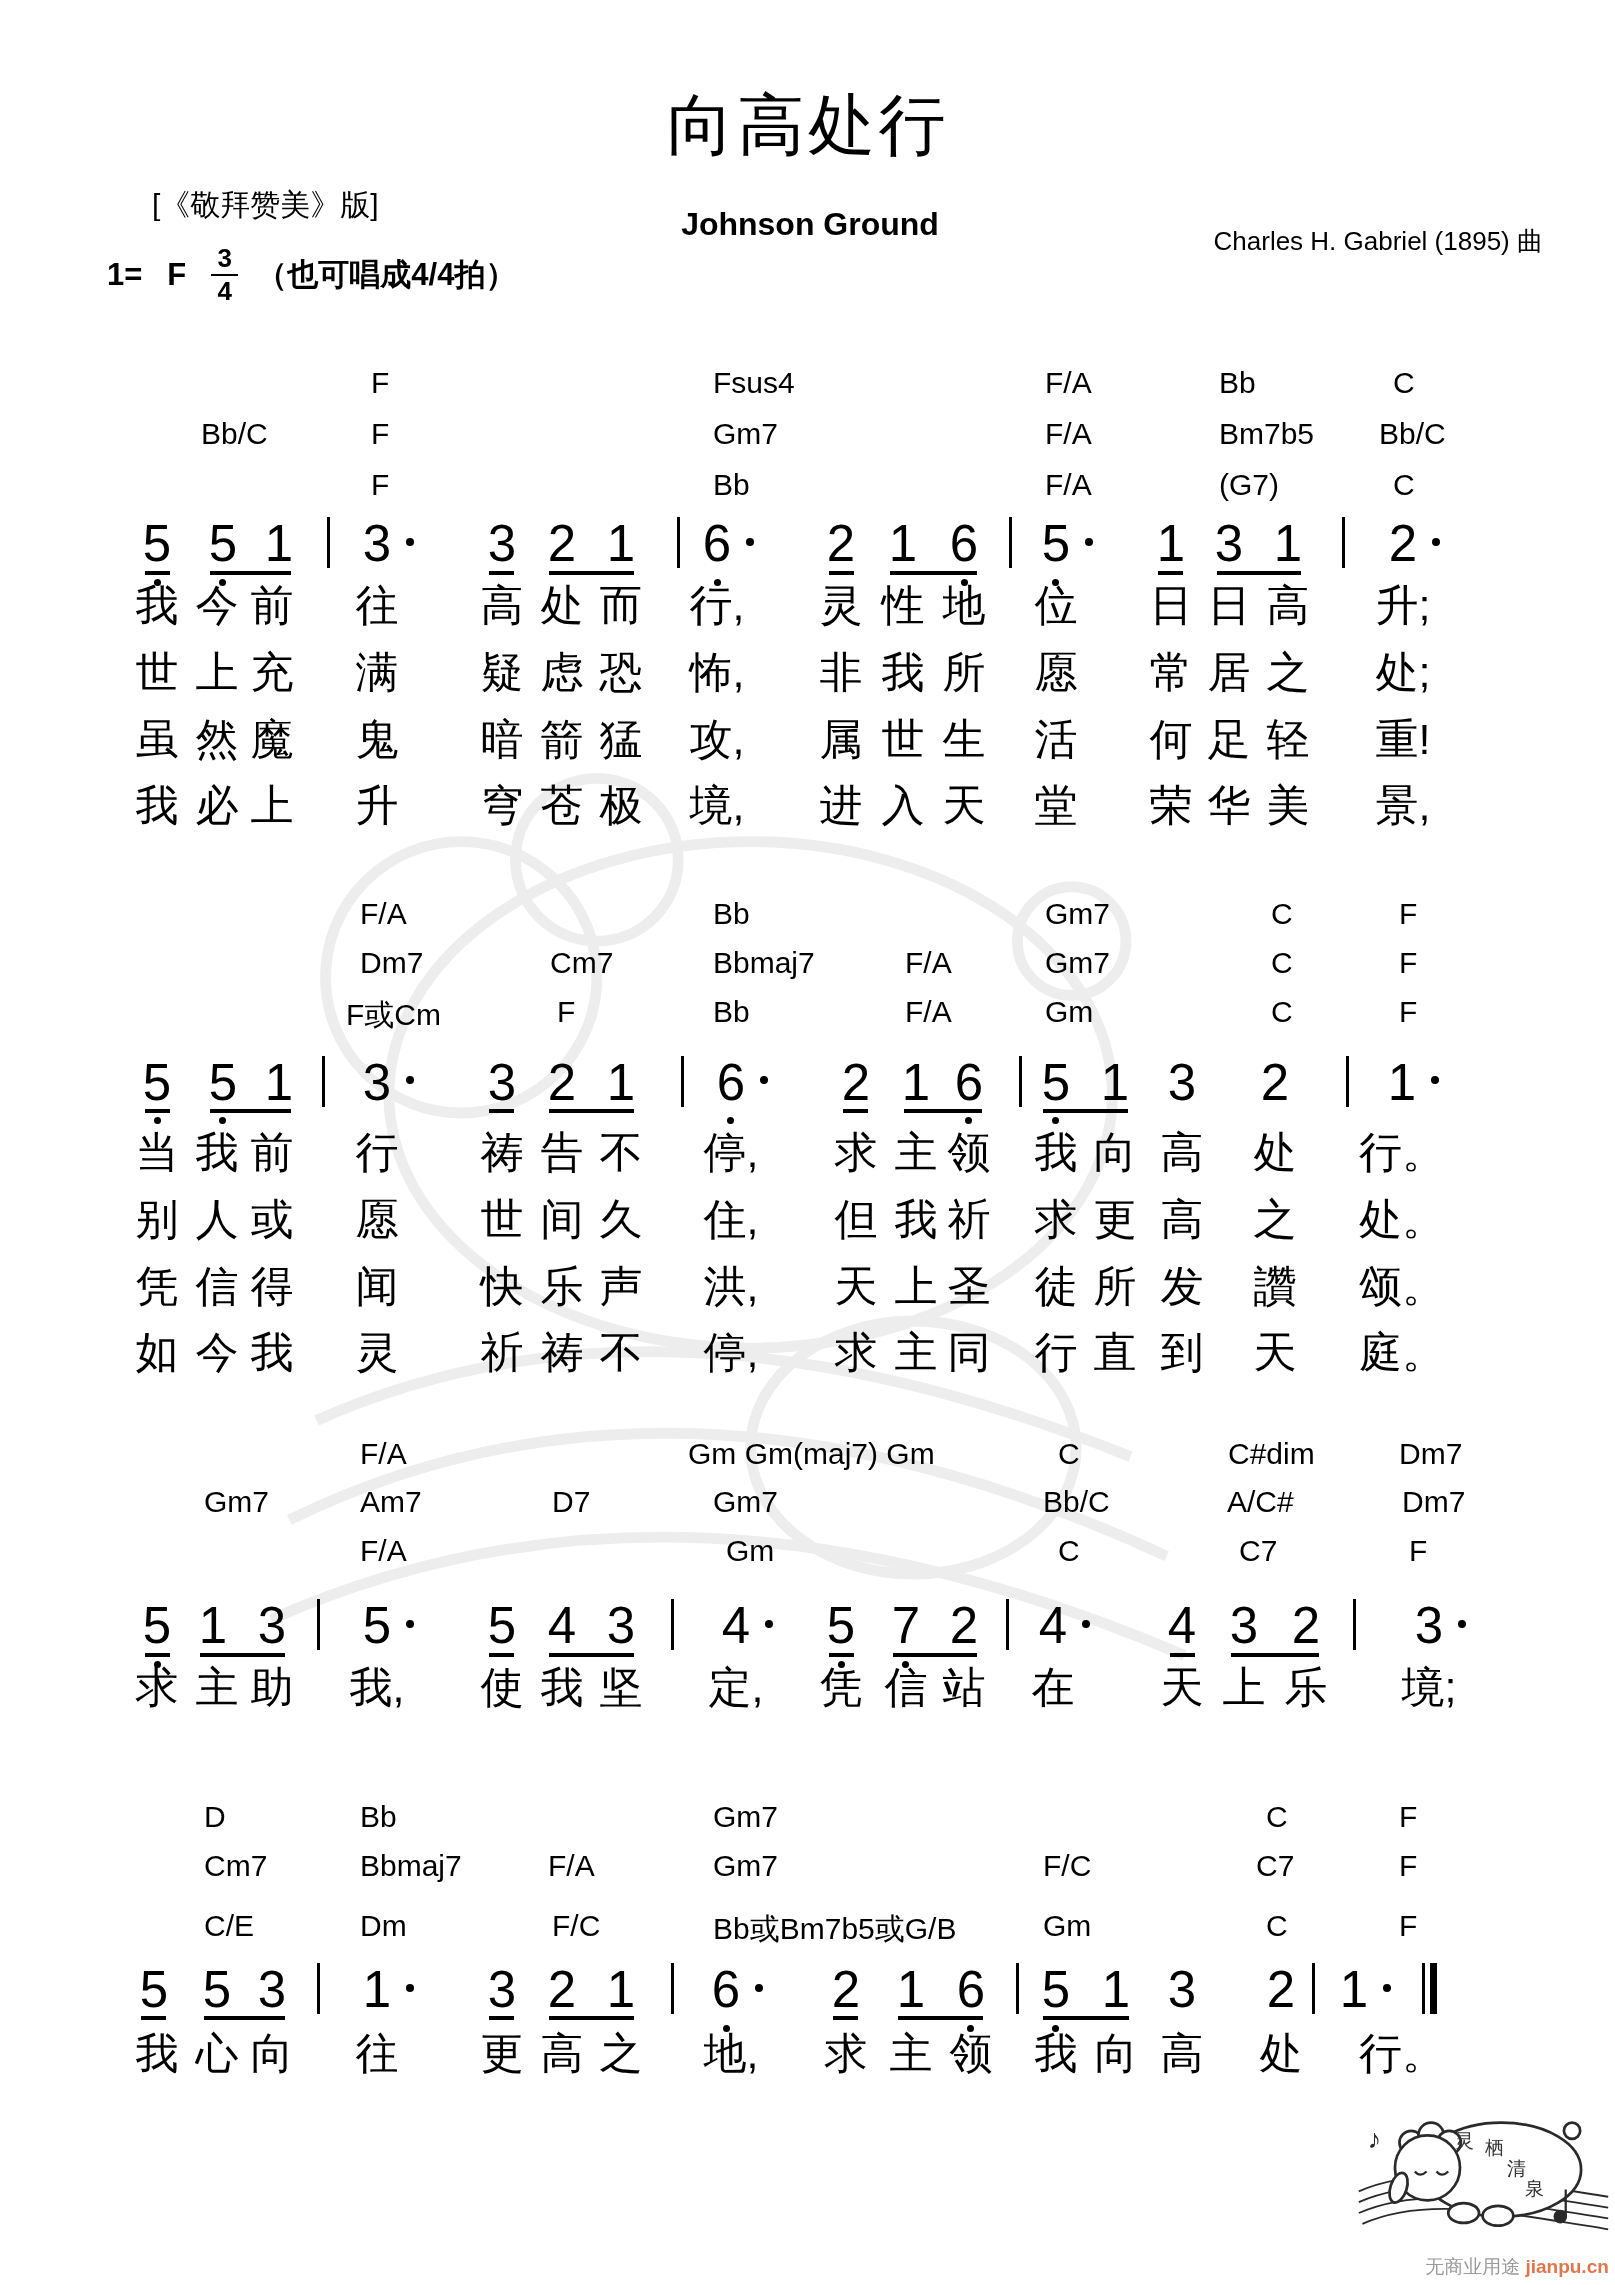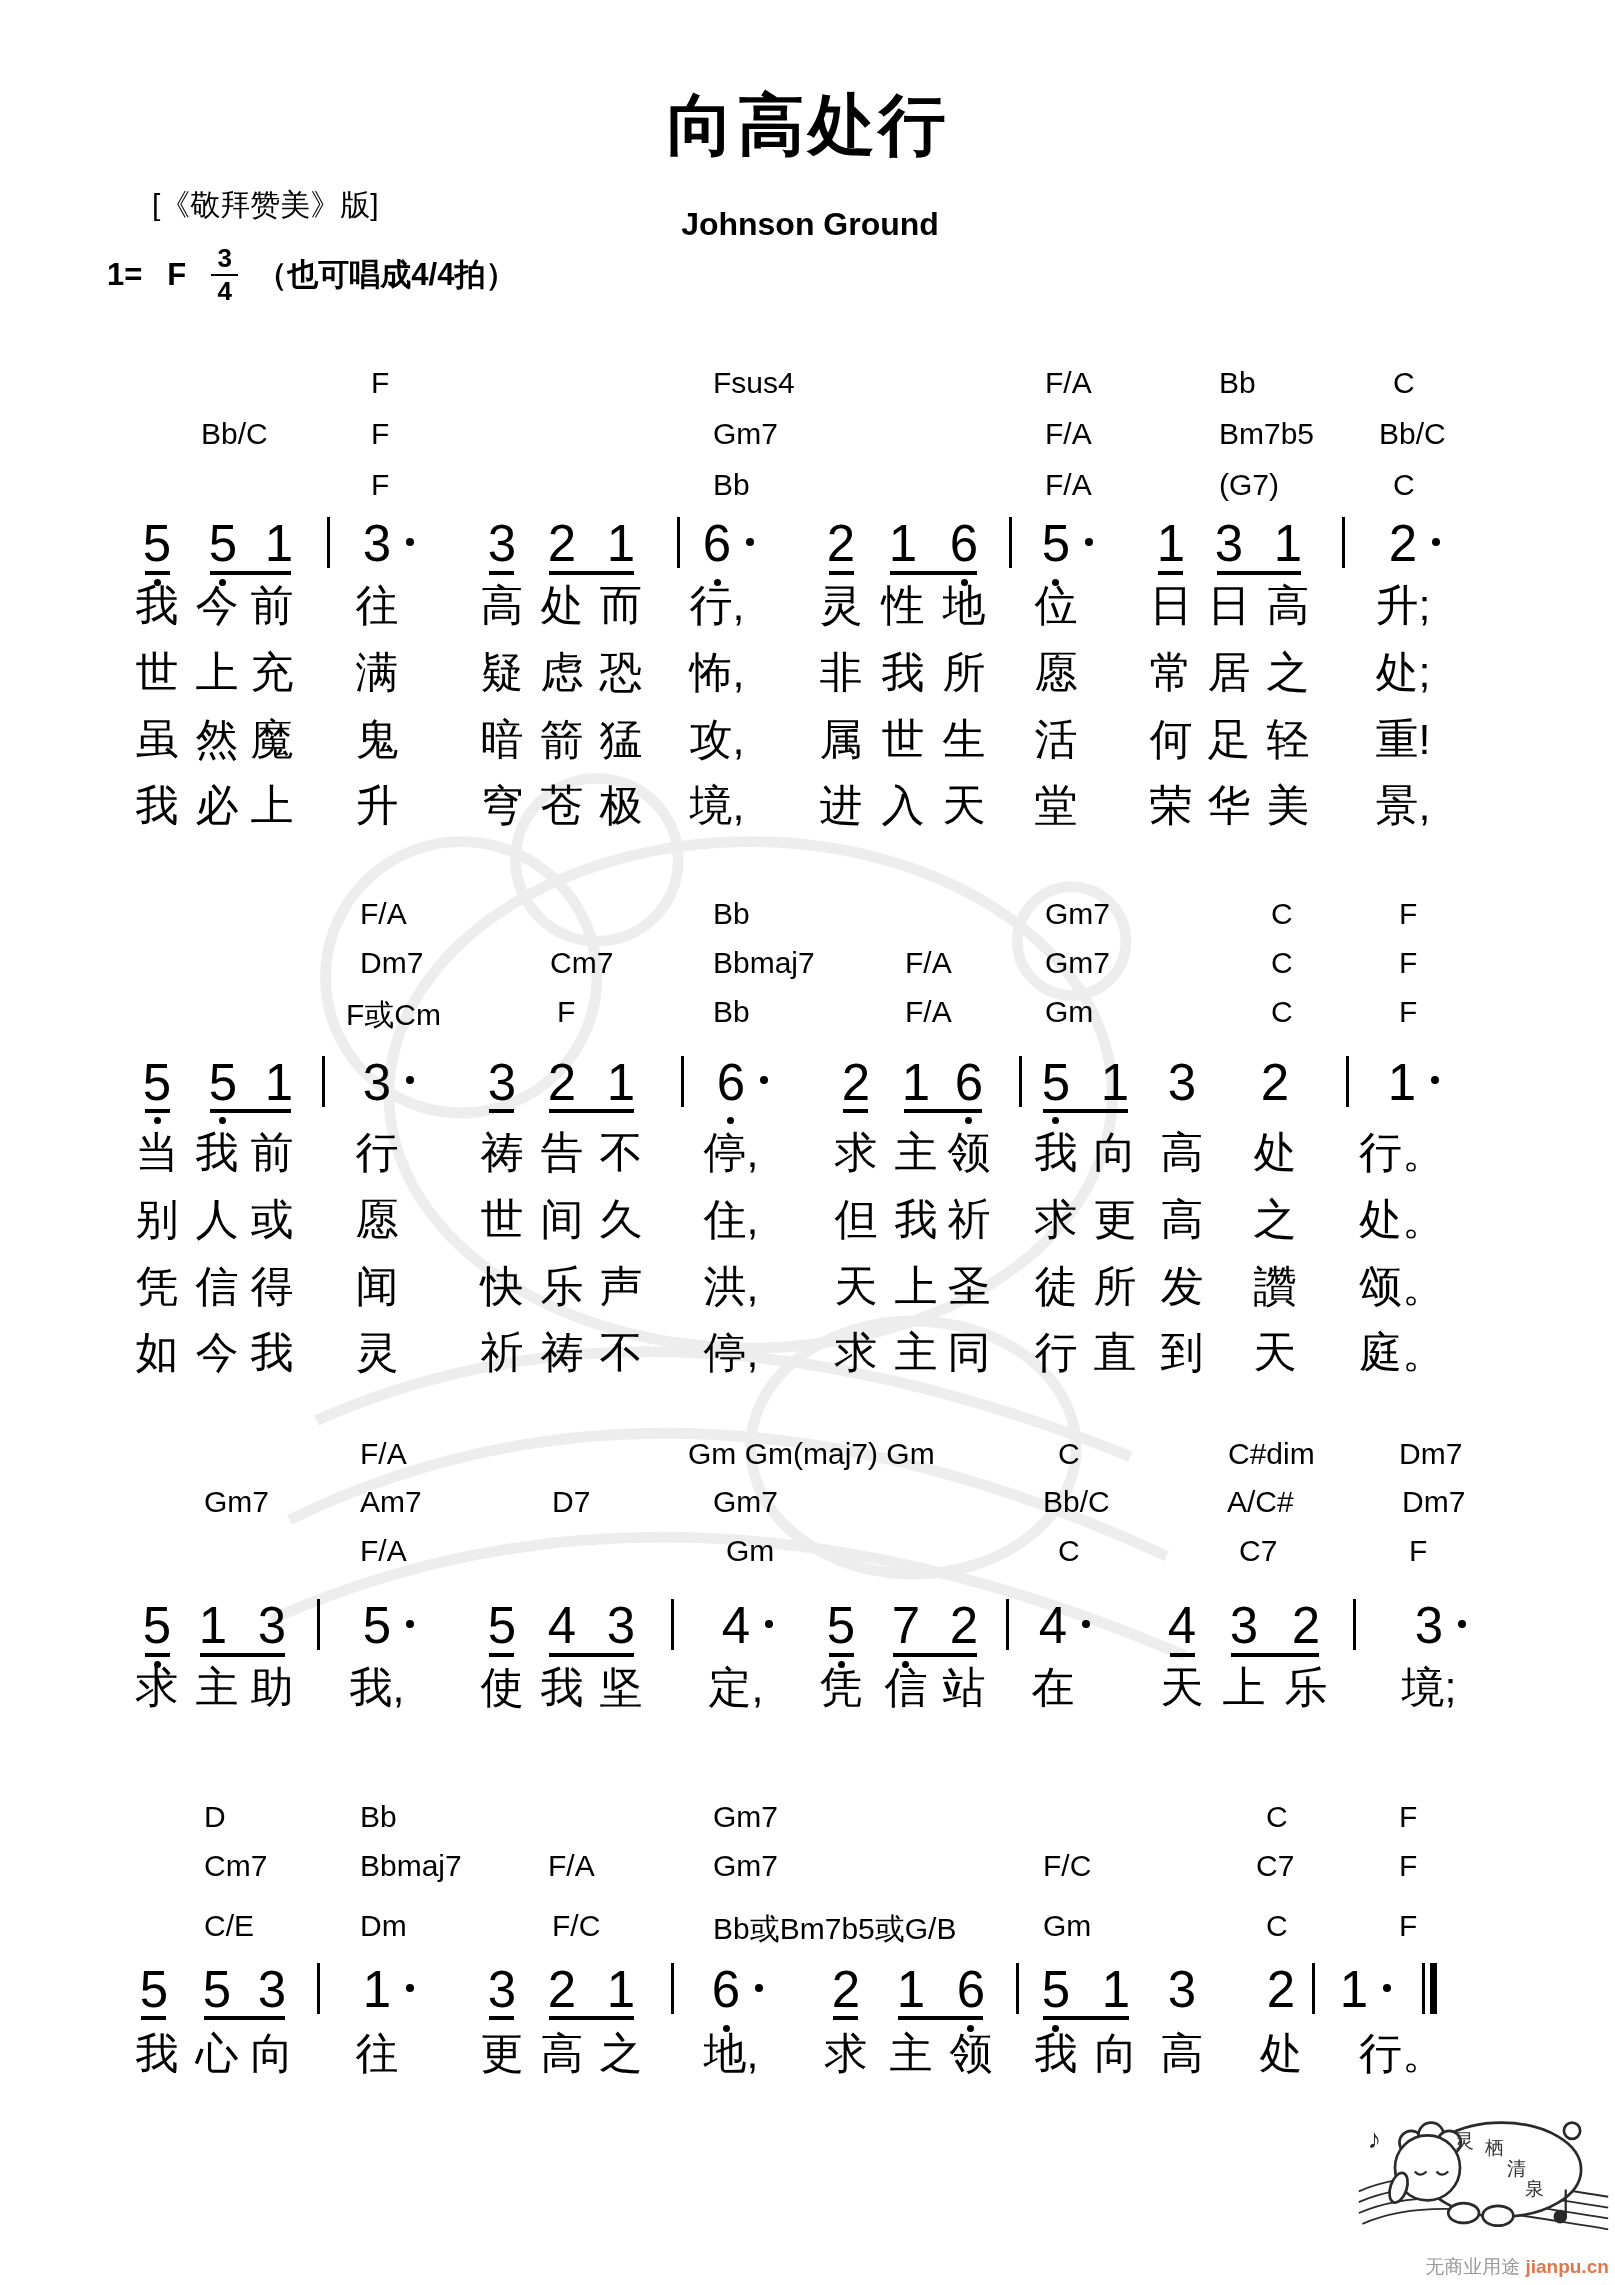--- a/index.html
+++ b/index.html
@@ -1,20 +1,20 @@
 <!DOCTYPE html>
 <html style="font-size:14.5px"><head>
 <meta charset="utf-8">
 <style>
   html,body{margin:0;padding:0;background:#fff;}
   #page{position:relative;width:1616px;height:2285px;background:#fff;overflow:hidden;
         font-family:"Liberation Sans",sans-serif;color:#000;}
   .abs{position:absolute;white-space:nowrap;}
   .ctr{transform:translateX(-50%);}
-  #title{font-size:67px;font-weight:bold;letter-spacing:3.6px;text-align:center;}
+  #title{font-size:67px;font-weight:normal;letter-spacing:3.6px;text-align:center;}
   #subtitle{font-size:32px;font-weight:bold;}
   #edition{font-size:30px;}
   #keyline{display:flex;align-items:center;font-size:31px;font-weight:bold;}
   #keyline .kp{margin-right:25px;}
   .frac{display:inline-block;text-align:center;font-size:26px;line-height:1.05;font-weight:bold;margin-right:18px;}
   .frac .fbar{border-top:2.7px solid #000;width:27px;margin:1.8px auto;}
   .credits{text-align:right;font-size:26px;line-height:43px;}
   .chord{position:absolute;font-size:30px;white-space:nowrap;}
   .note{position:absolute;font-size:51px;line-height:51px;transform:translateX(-50%);
         font-family:"Liberation Sans",sans-serif;}
@@ -59,20 +59,21 @@
     <span class="kp">F</span>
     <span class="frac">
       <span style="display:block">3</span>
       <span class="fbar" style="display:block"></span>
       <span style="display:block">4</span>
     </span>
     <span>（也可唱成4/4拍）</span>
   </div>
 
   <div class="abs credits" style="right:73px;top:220px;">
+    <div>Charles H. Gabriel (1895) 曲</div>
   </div>
 
   <div id="music-layer">
       <span class="chord" style="left: 371px; top: 366px;">F</span>
       <span class="chord" style="left: 713px; top: 366px;">Fsus4</span>
       <span class="chord" style="left: 1045px; top: 366px;">F/A</span>
       <span class="chord" style="left: 1219px; top: 366px;">Bb</span>
       <span class="chord" style="left: 1393px; top: 366px;">C</span>
       <span class="chord" style="left: 201px; top: 417px;">Bb/C</span>
       <span class="chord" style="left: 371px; top: 417px;">F</span>

